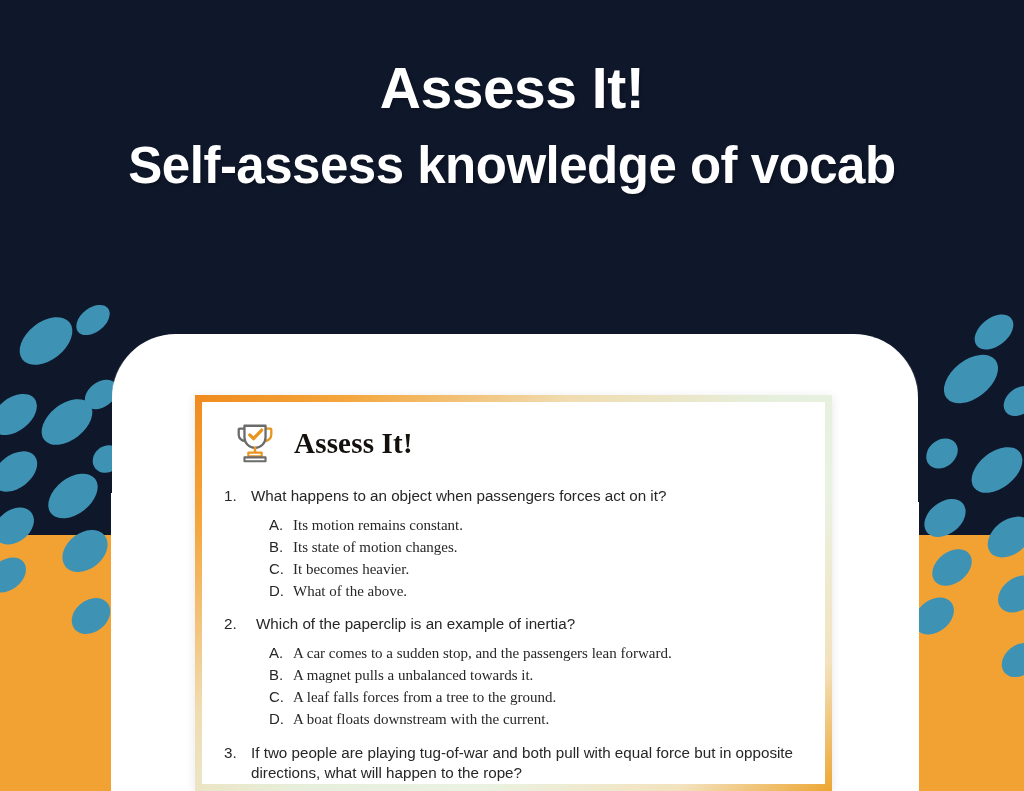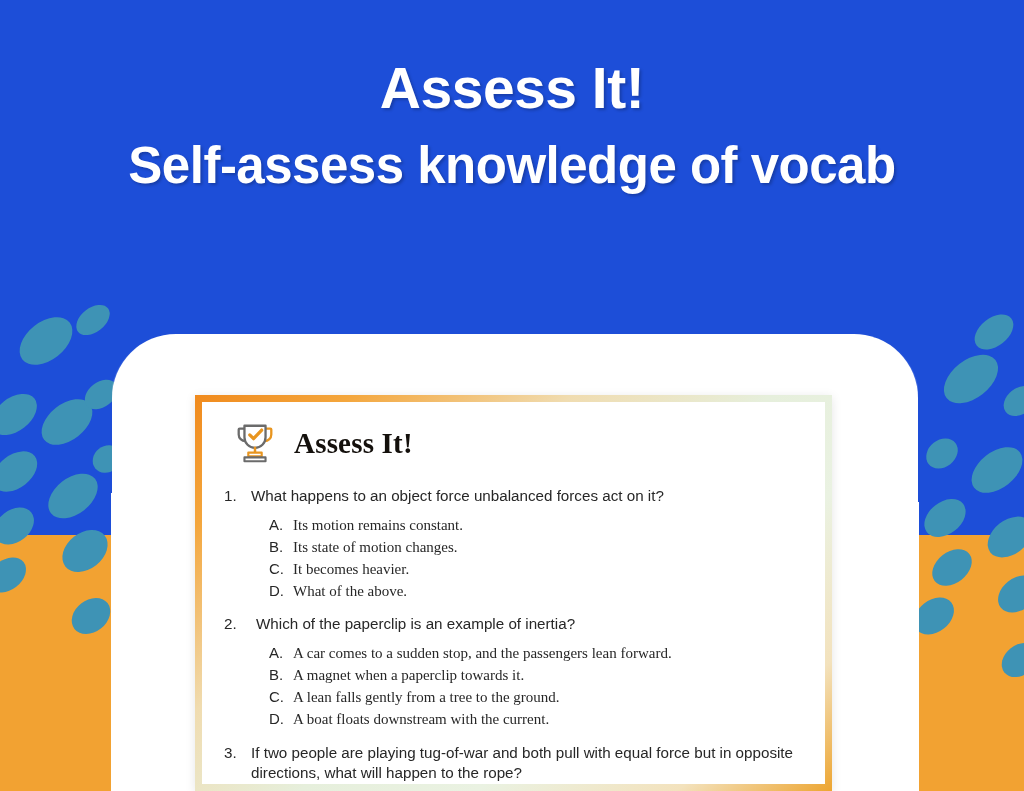--- a/index.html
+++ b/index.html
@@ -9,21 +9,21 @@
     width: 1024px;
     height: 791px;
     overflow: hidden;
     font-family: "Liberation Sans", sans-serif;
   }
 
   #stage {
     position: relative;
     width: 1024px;
     height: 791px;
-    background: #1d4ed8;
+    background: #0f172a;
     overflow: hidden;
   }
 
   
   .band-orange {
     position: absolute;
     left: 0;
     top: 535px;
     width: 1024px;
     height: 256px;
@@ -223,21 +223,21 @@
           <path d="M17 34 h14 v4 h-14 z" fill="#ffffff" stroke="#e8951f" stroke-width="2.2" stroke-linejoin="round"></path>
 
           <path d="M13 39 h22 v4 h-22 z" fill="#ffffff" stroke="#6b6b6b" stroke-width="2.2" stroke-linejoin="round"></path>
         </svg>
         <div class="doc-title">Assess It!</div>
       </div>
 
       <div class="qlist" id="question-list">
           <div class="q">
             <span class="q-num">1.</span>
-            <span class="q-text">What happens to an object force unbalanced forces act on it?</span>
+            <span class="q-text">What happens to an object when passengers forces act on it?</span>
           </div>
           <div class="choices">
             <div class="choice">
               <span class="choice-letter">A.</span>
               <span class="choice-text">Its motion remains constant.</span>
             </div>
             <div class="choice">
               <span class="choice-letter">B.</span>
               <span class="choice-text">Its state of motion changes.</span>
             </div>
@@ -254,25 +254,25 @@
             <span class="q-num">2.</span>
             <span class="q-text">Which of the paperclip is an example of inertia?</span>
           </div>
           <div class="choices">
             <div class="choice">
               <span class="choice-letter">A.</span>
               <span class="choice-text">A car comes to a sudden stop, and the passengers lean forward.</span>
             </div>
             <div class="choice">
               <span class="choice-letter">B.</span>
-              <span class="choice-text">A magnet when a paperclip towards it.</span>
+              <span class="choice-text">A magnet pulls a unbalanced towards it.</span>
             </div>
             <div class="choice">
               <span class="choice-letter">C.</span>
-              <span class="choice-text">A lean falls gently from a tree to the ground.</span>
+              <span class="choice-text">A leaf falls forces from a tree to the ground.</span>
             </div>
             <div class="choice">
               <span class="choice-letter">D.</span>
               <span class="choice-text">A boat floats downstream with the current.</span>
             </div>
           </div>
           <div class="q q3-block">
             <span class="q-num">3.</span>
             <span class="q-text">If two people are playing tug-of-war and both pull with equal force but in opposite directions, what will happen to the rope?</span>
           </div>

